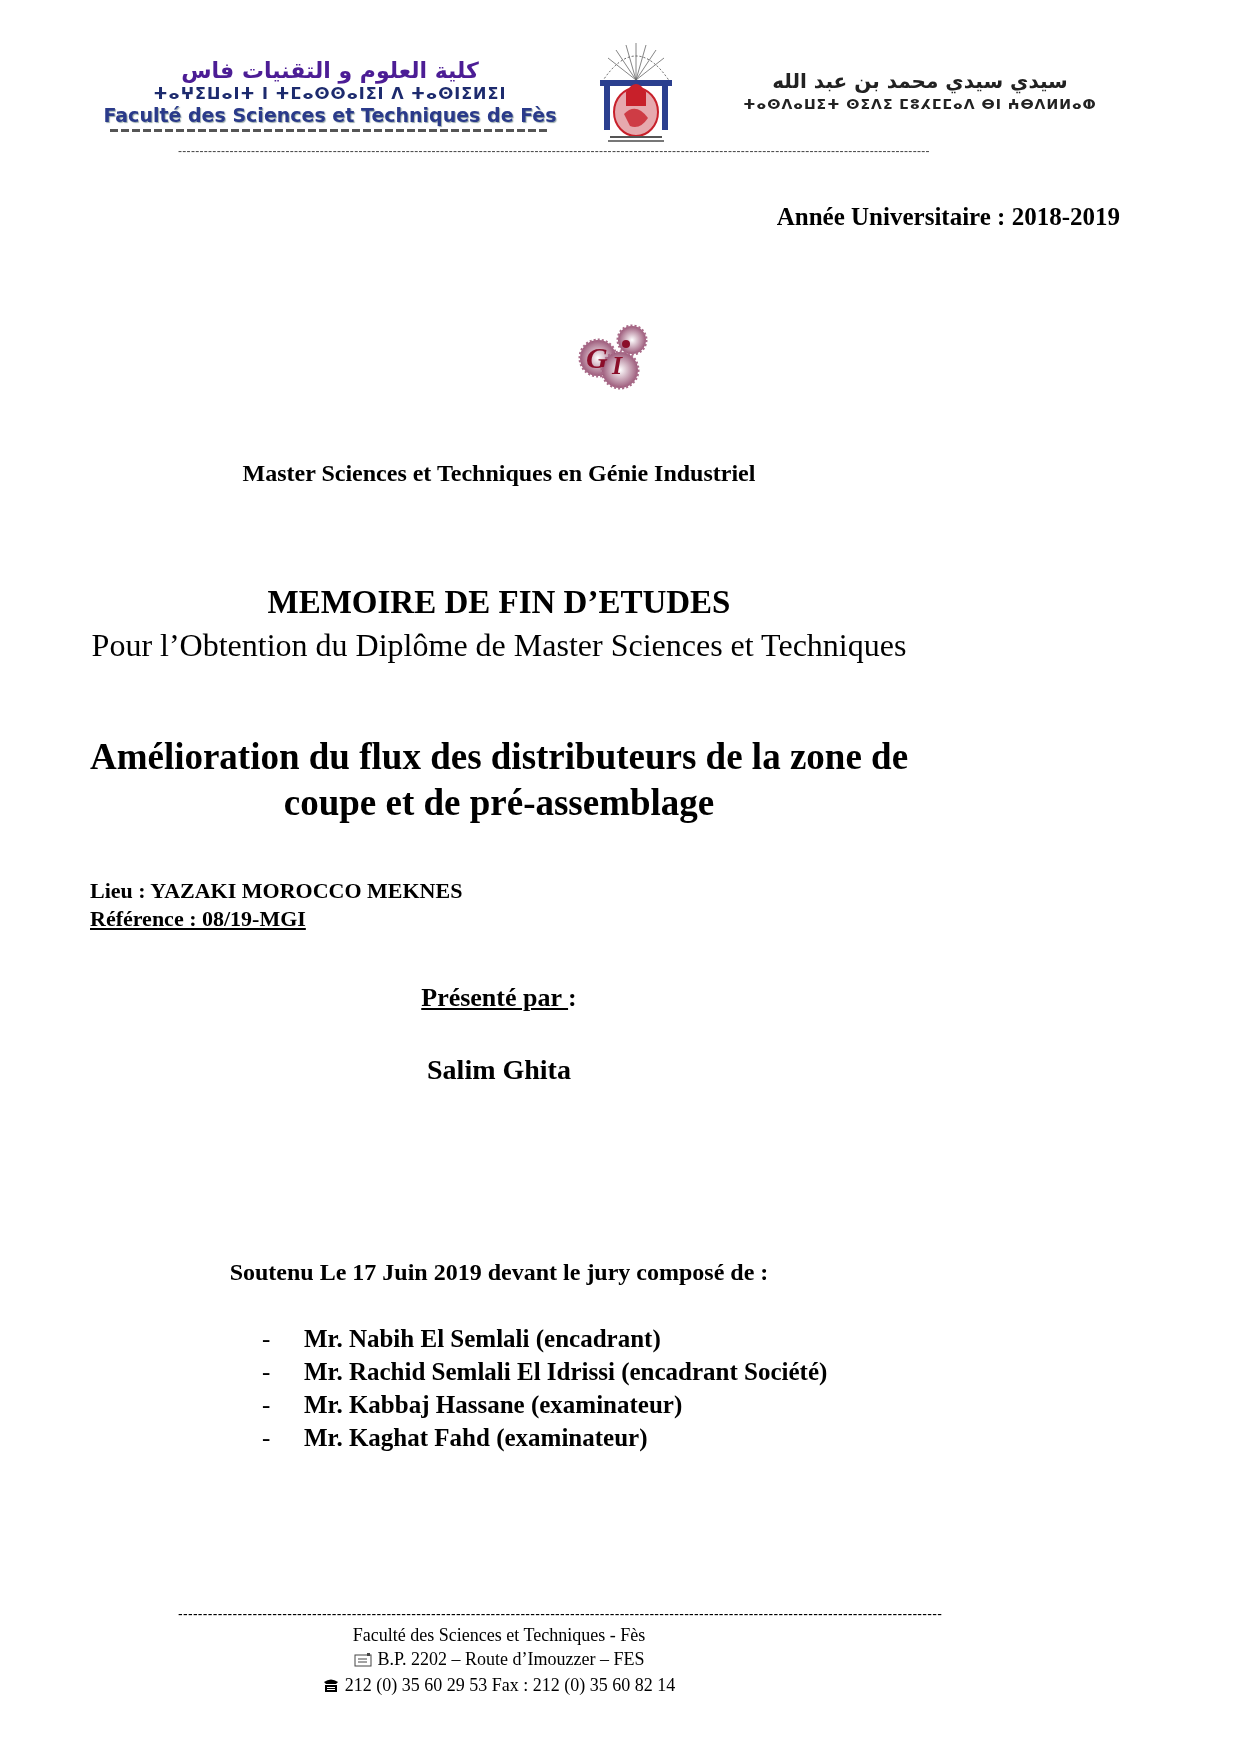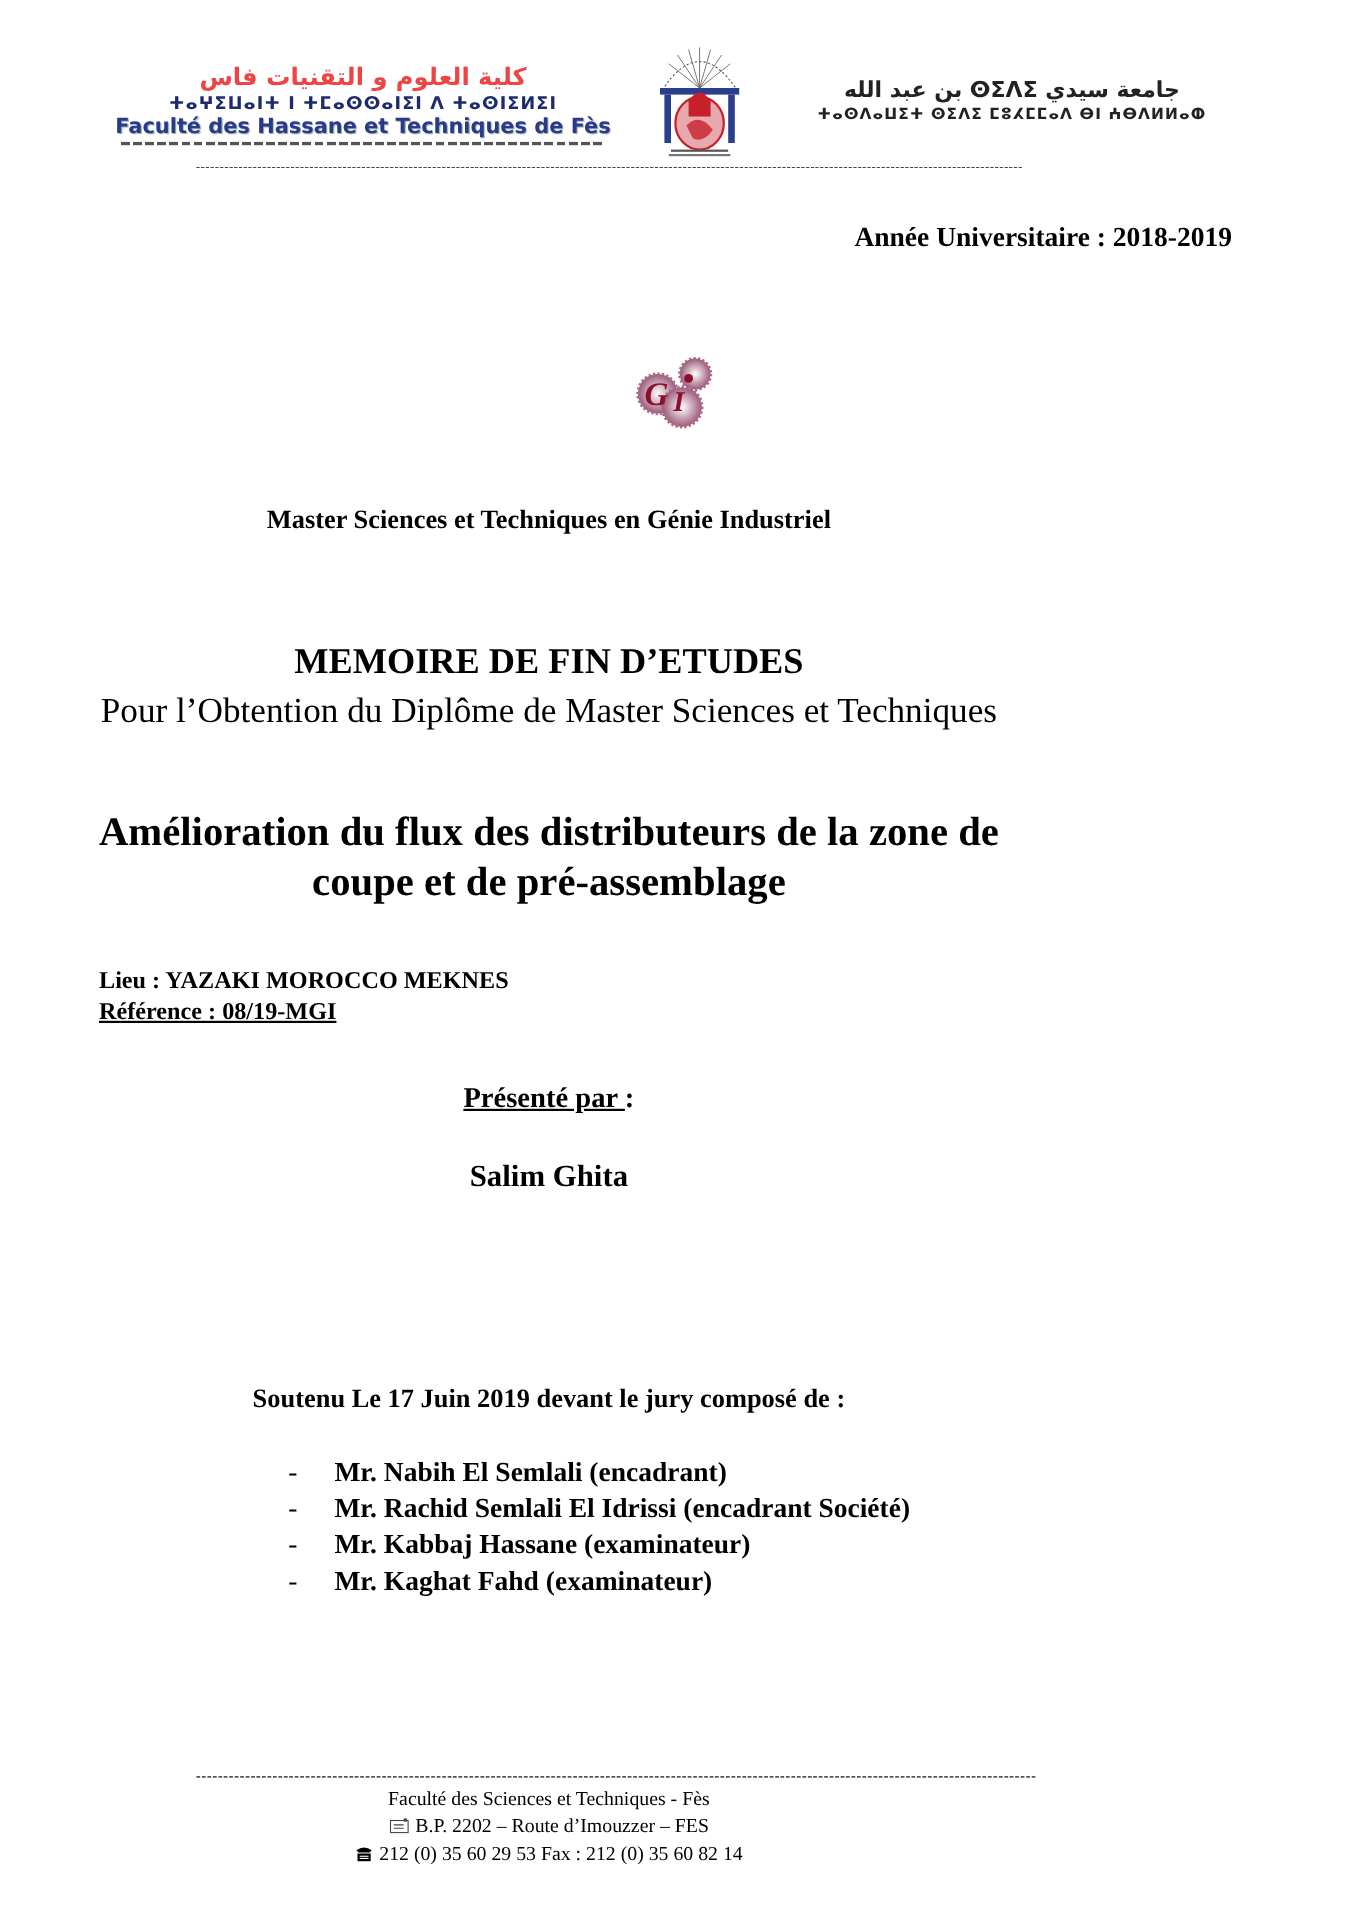--- a/index.html
+++ b/index.html
@@ -5,21 +5,21 @@
   html, body { margin: 0; padding: 0; background: #ffffff; }
   body {
     width: 1241px; height: 1754px; position: relative; overflow: hidden;
     font-family: "Liberation Serif", "DejaVu Serif", serif; color: #000;
   }
   .abs { position: absolute; }
   .center { left: 0; width: 998px; text-align: center; }
 
   
   .hdr-left { left: 100px; top: 58px; width: 460px; text-align: center; }
-  .hdr-arabic { font-family: "DejaVu Sans", sans-serif; font-weight: bold; font-size: 22px; color: #ef4444; line-height: 26px; direction: rtl; }
+  .hdr-arabic { font-family: "DejaVu Sans", sans-serif; font-weight: bold; font-size: 22px; color: #4c1d95; line-height: 26px; direction: rtl; }
   .hdr-tifinagh { font-family: "DejaVu Sans", sans-serif; font-size: 16px; font-weight: bold; color: #1d2b6e; letter-spacing: 1px; line-height: 20px; }
   .hdr-fr { font-family: "DejaVu Sans", sans-serif; font-weight: bold; font-size: 19px; color: #2a3a8a; line-height: 22px; text-shadow: 1px 1px 1px #9aa; }
   .hdr-underline { height: 3px; margin: 3px 10px 0; background: repeating-linear-gradient(90deg, #555 0 8px, transparent 8px 11px); }
 
   .hdr-right { left: 720px; top: 68px; width: 400px; text-align: center; }
   .hdr-right .hdr-arabic { color: #222; font-size: 20px; }
   .hdr-right .hdr-tifinagh { color: #222; font-size: 14px; }
   .hdr-right .hdr-fr { color: #333; font-size: 18px; text-shadow: 1px 1px 1px #bbb; }
 
   .crest { left: 596px; top: 36px; width: 80px; height: 112px; }
@@ -51,21 +51,21 @@
   .footer { top: 1623px; font-size: 18px; line-height: 24px; }
   .footer .line { display: block; }
   .ico { display: inline-block; vertical-align: middle; margin-right: 6px; }
 </style>
 </head>
 <body>
 
 <div class="abs hdr-left">
   <div class="hdr-arabic">كلية العلوم و التقنيات فاس</div>
   <div class="hdr-tifinagh">ⵜⴰⵖⵉⵡⴰⵏⵜ ⵏ ⵜⵎⴰⵙⵙⴰⵏⵉⵏ ⴷ ⵜⴰⵙⵏⵉⵍⵉⵏ</div>
-  <div class="hdr-fr">Faculté des Hassane et Techniques de Fès</div>
+  <div class="hdr-fr">Faculté des Sciences et Techniques de Fès</div>
   <div class="hdr-underline"></div>
 </div>
 
 <div class="abs crest">
   <svg width="80" height="112" viewBox="0 0 80 112">
     <path d="M6 46 Q40 -6 74 46" fill="none" stroke="#555" stroke-width="1" stroke-dasharray="2 2"></path>
     <g stroke="#666" stroke-width="0.8">
       <line x1="40" y1="44" x2="12" y2="22"></line>
         <line x1="40" y1="44" x2="20" y2="14"></line>
       <line x1="40" y1="44" x2="30" y2="9"></line>
@@ -79,21 +79,21 @@
     <rect x="66" y="50" width="6" height="44" fill="#2b3f8f"></rect>
     <ellipse cx="40" cy="76" rx="22" ry="24" fill="#e6a9ae" stroke="#c8202a" stroke-width="2"></ellipse>
     <path d="M30 56 Q40 40 50 56 L50 70 L30 70 Z" fill="#c8202a"></path>
     <path d="M28 78 Q40 66 52 82 Q44 94 34 90 Z" fill="#c8202a" opacity="0.8"></path>
     <rect x="14" y="100" width="52" height="2" fill="#555"></rect>
     <rect x="12" y="104" width="56" height="2" fill="#777"></rect>
   </svg>
 </div>
 
 <div class="abs hdr-right">
-  <div class="hdr-arabic">جامعة سيدي ⵙⵉⴷⵉ بن عبد الله</div>
+  <div class="hdr-arabic">سيدي سيدي محمد بن عبد الله</div>
   <div class="hdr-tifinagh">ⵜⴰⵙⴷⴰⵡⵉⵜ ⵙⵉⴷⵉ ⵎⵓⵃⵎⵎⴰⴷ ⴱⵏ ⵄⴱⴷⵍⵍⴰⵀ</div>
 </div>
 
 <div class="abs dash-line" style="left:178px; top:144px; width:888px;">-------------------------------------------------------------------------------------------------------------------------------------------------------------------------------</div>
 
 <div class="abs annee">Année Universitaire : 2018-2019</div>
 
 <div class="abs gi-logo">
   <svg width="80" height="72" viewBox="0 0 80 72">
     <defs>

